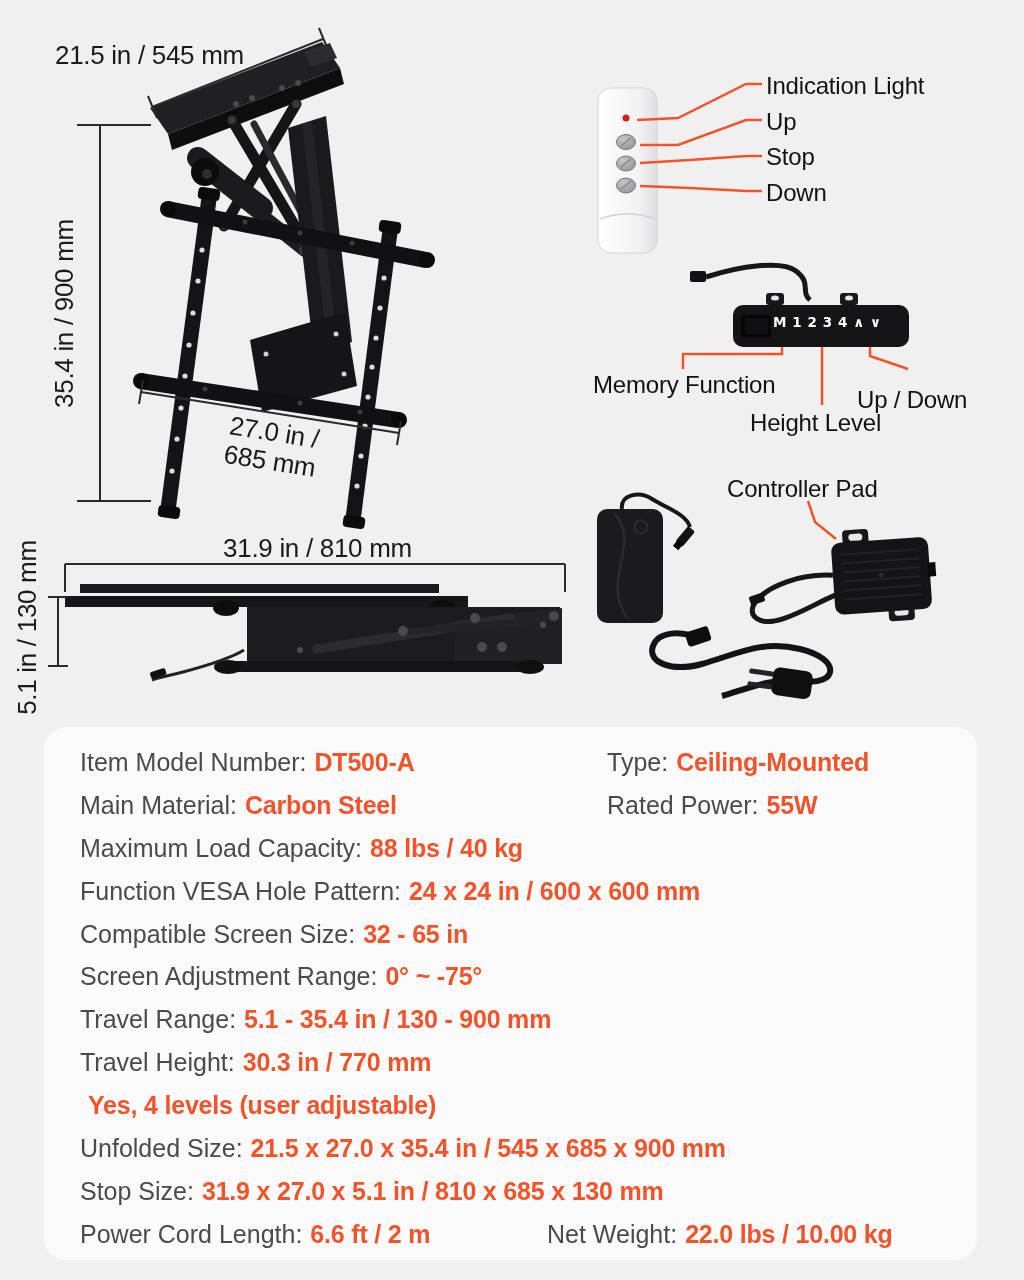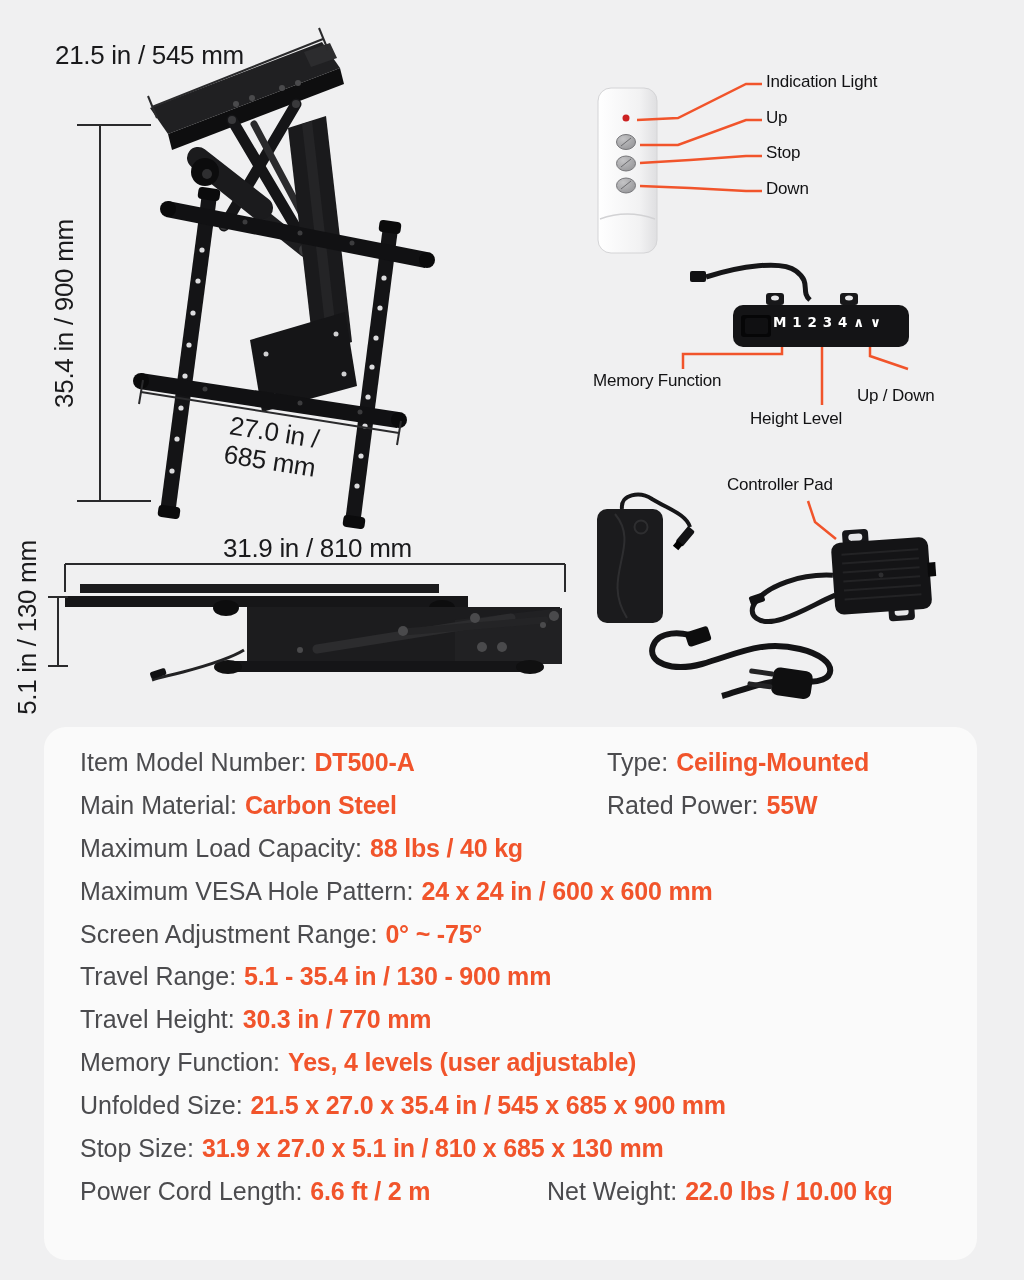--- a/index.html
+++ b/index.html
@@ -1,20 +1,20 @@
 <!DOCTYPE html>
 <html><head>
 <meta charset="utf-8">
 <style>
   html,body{margin:0;padding:0;}
   body{width:1024px;height:1280px;position:relative;background:#f0f0f1;
        font-family:"Liberation Sans","DejaVu Sans",sans-serif;overflow:hidden;}
   .abs{position:absolute;}
   .dim-text{font-size:26px;color:#1a1a1c;letter-spacing:-0.3px;white-space:nowrap;}
-  .callout{font-size:17px;color:#121214;letter-spacing:-0.2px;white-space:nowrap;}
+  .callout{font-size:24px;color:#121214;letter-spacing:-0.2px;white-space:nowrap;}
   .rot{transform:rotate(-90deg);transform-origin:center center;text-align:center;}
   .vesa-dim{text-align:center;line-height:1.1;transform:rotate(9deg);}
   
   .panel{left:44px;top:727px;width:933px;height:533px;background:#fafafa;border-radius:22px;}
   .spec-rows{position:absolute;left:36px;top:14px;right:10px;display:flex;flex-direction:column;}
   .spec-row{height:42.9px;display:flex;align-items:center;position:relative;white-space:nowrap;}
   .lbl{font-size:25px;color:#4b4b4e;}
   .val{font-size:25px;color:#f1542b;font-weight:bold;margin-left:8px;letter-spacing:-0.2px;}
   .col2{position:absolute;left:527px;display:flex;align-items:center;}
   .col2.far{left:467px;text-align:center;}
@@ -317,42 +317,45 @@
         <span class="val">55W</span>
       </span>
     </div>
 
     <div class="spec-row">
       <span class="lbl">Maximum Load Capacity:</span>
       <span class="val">88 lbs / 40 kg</span>
     </div>
 
     <div class="spec-row">
-      <span class="lbl">Maximum VESA Hole Pattern:</span>
+      <span class="lbl">Function VESA Hole Pattern:</span>
       <span class="val">24 x 24 in / 600 x 600 mm</span>
     </div>
 
+    <div class="spec-row">
+      <span class="lbl">Compatible Screen Size:</span>
+      <span class="val">32 - 65 in</span>
+    </div>
 
     <div class="spec-row">
       <span class="lbl">Screen Adjustment Range:</span>
       <span class="val">0° ~ -75°</span>
     </div>
 
     <div class="spec-row">
       <span class="lbl">Travel Range:</span>
       <span class="val">5.1 - 35.4 in / 130 - 900 mm</span>
     </div>
 
     <div class="spec-row">
       <span class="lbl">Travel Height:</span>
       <span class="val">30.3 in / 770 mm</span>
     </div>
 
     <div class="spec-row">
-      <span class="lbl">Memory Function:</span>
       <span class="val">Yes, 4 levels (user adjustable)</span>
     </div>
 
     <div class="spec-row">
       <span class="lbl">Unfolded Size:</span>
       <span class="val">21.5 x 27.0 x 35.4 in / 545 x 685 x 900 mm</span>
     </div>
 
     <div class="spec-row">
       <span class="lbl">Stop Size:</span>

